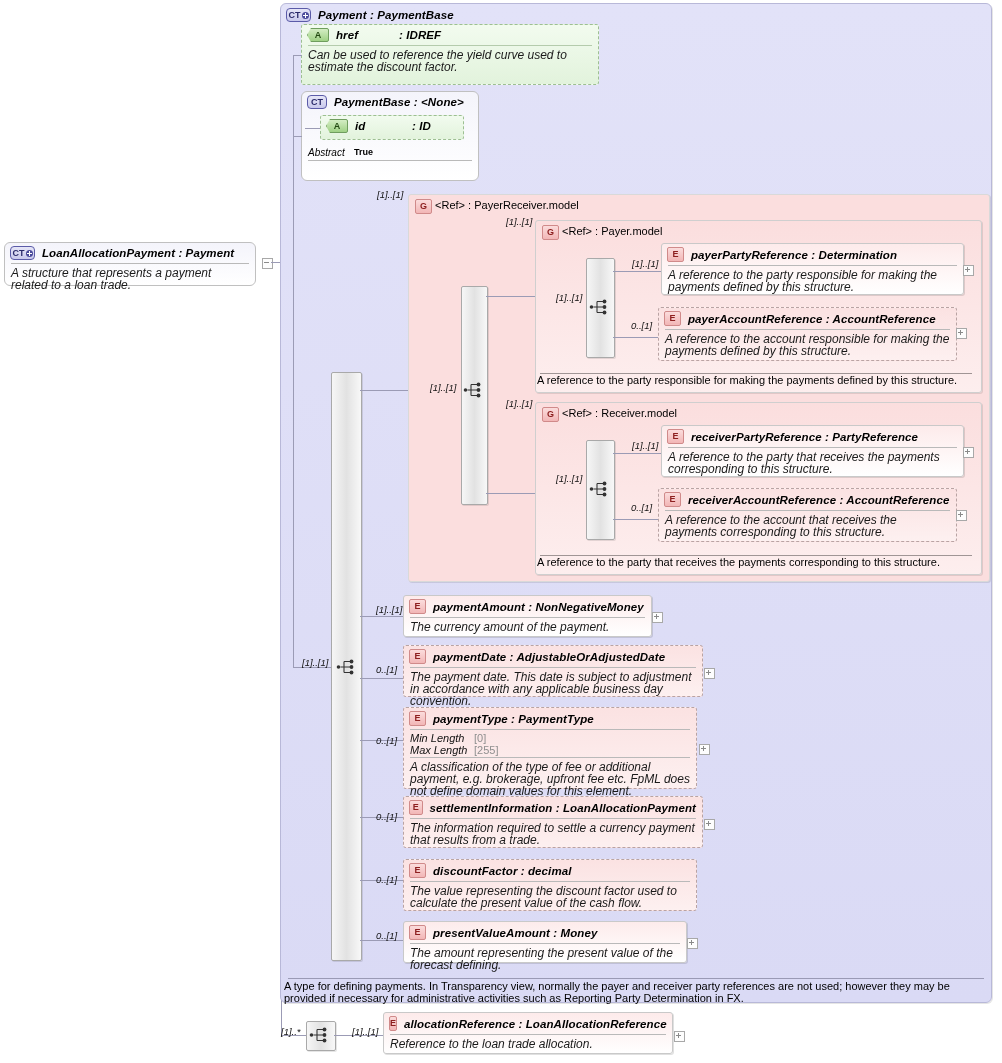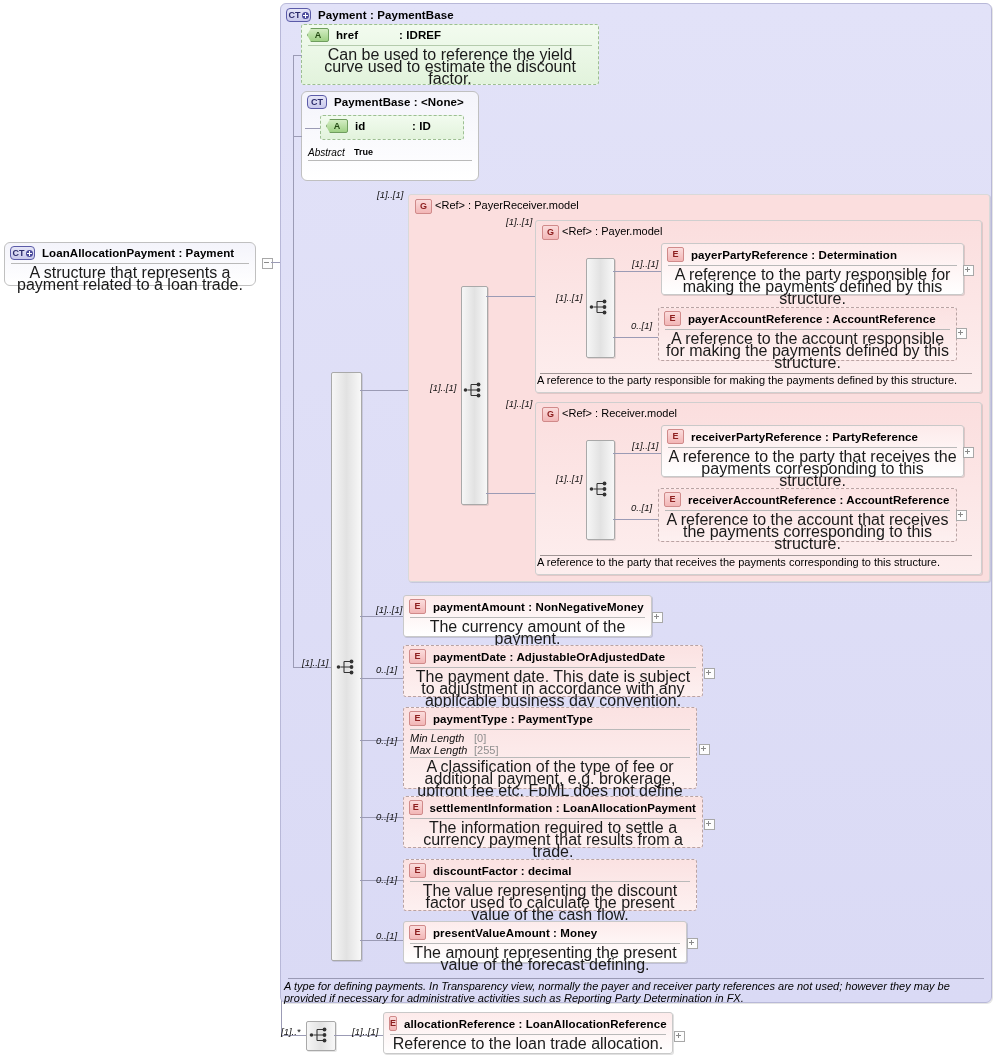--- a/index.html
+++ b/index.html
@@ -3,23 +3,23 @@
 <meta charset="utf-8">
 <style>
   html,body{margin:0;padding:0;background:#ffffff;}
   body{width:1002px;height:1063px;position:relative;overflow:hidden;
        font-family:"Liberation Sans",sans-serif;font-size:11px;color:#000;}
   .abs{position:absolute;box-sizing:border-box;}
 
   
   .node{position:absolute;box-sizing:border-box;border-radius:3px;}
   .node .hdr{display:flex;align-items:center;gap:7px;padding:3px 6px 3px 5px;}
-  .node .nm{font-weight:bold;font-size:11.5px;letter-spacing:.1px;white-space:nowrap;}
+  .node .nm{font-weight:bold;font-size:11.5px;letter-spacing:.1px;white-space:nowrap;font-style:italic;}
   .node .sep{height:1px;background:#b9b9b9;margin:0 6px;}
-  .node .doc{font-size:16px;line-height:12px;padding:3px 6px 4px 6px;color:#1a1a1a;text-align:center;}
+  .node .doc{font-style:italic;font-size:12px;line-height:12px;padding:3px 6px 4px 6px;color:#1a1a1a;}
 
   
   .chip{box-sizing:border-box;display:inline-flex;align-items:center;justify-content:center;
         font-size:9px;font-weight:bold;font-family:"Liberation Sans",sans-serif;
         border-radius:2px;line-height:1;}
   .chip-ct{width:25px;height:14px;border:1px solid #5b5ba8;border-radius:4px;
            background:linear-gradient(#e6e6f7,#c9c9ec);color:#2a2a6a;}
   .chip-e{width:17px;height:15px;border:1px solid #d08a8a;
           background:linear-gradient(#fbdcdc,#f2b6b6);color:#8d2020;}
   .chip-g{width:17px;height:15px;border:1px solid #d08a8a;
@@ -98,21 +98,21 @@
 <div class="ln lnh" style="left:281px;top:262px;width:12px;"></div>
 <div class="ln lnh" style="left:281px;top:1035px;width:25px;"></div>
 
 <div class="node ct-lav" style="left:280px;top:3px;width:712px;height:1000px;">
   <div class="hdr" style="padding-top:4px;">
     <span class="chip chip-ct">CT<span class="plusdot"></span></span>
     <span class="nm">Payment : PaymentBase</span>
   </div>
 </div>
 <div class="ln lnh" style="left:288px;top:978px;width:696px;background:#9a9ab5;"></div>
-<div class="doc abs" style="left:284px;top:980px;width:700px;font-style:italic;">A type for defining payments. In Transparency view, normally the payer and receiver party references are not used; however they may be provided if necessary for administrative activities such as Reporting Party Determination in FX.</div>
+<div class="doc abs" style="left:284px;top:980px;width:700px;">A type for defining payments. In Transparency view, normally the payer and receiver party references are not used; however they may be provided if necessary for administrative activities such as Reporting Party Determination in FX.</div>
 
 <div class="node attr" style="left:301px;top:24px;width:298px;height:61px;">
   <div class="hdr">
     <span class="chip chip-a" style="clip-path:polygon(0 50%,18% 0,100% 0,100% 100%,18% 100%);">A</span>
     <span class="nm" style="min-width:56px;">href</span>
     <span class="nm">: IDREF</span>
   </div>
   <div class="sep"></div>
   <div class="doc">Can be used to reference the yield curve used to estimate the discount factor.</div>
 </div>

